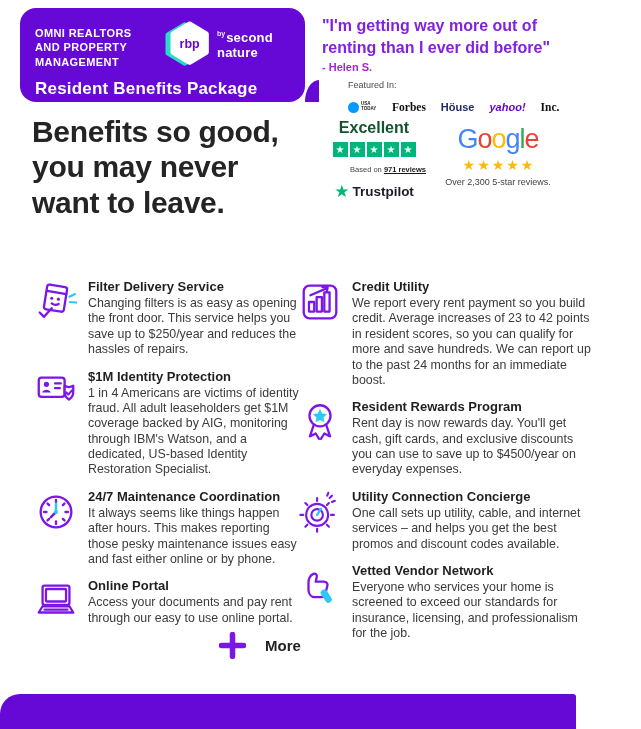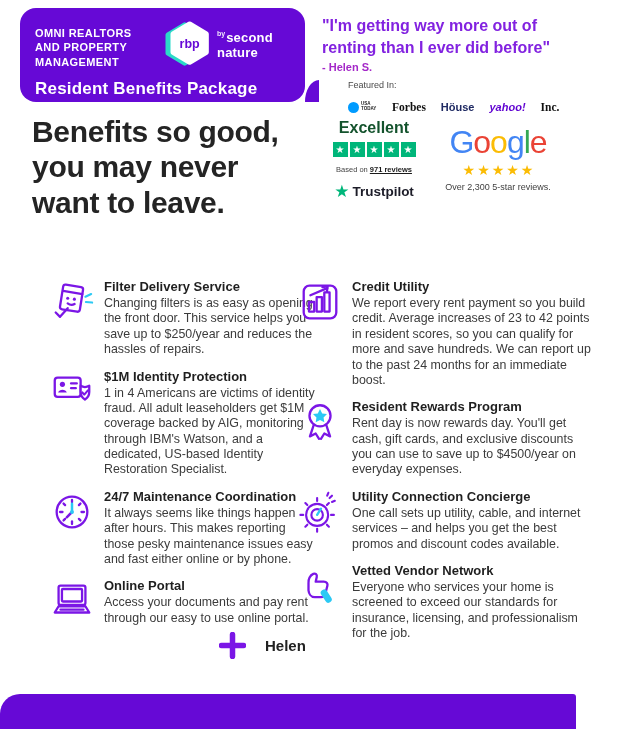--- a/index.html
+++ b/index.html
@@ -35,39 +35,39 @@
   .logo-house{font-weight:800;font-size:11px;color:#1F2A63;}
   .logo-yahoo{font-weight:800;font-style:italic;font-size:11px;color:#5F01D1;}
   .logo-inc{font-family:"Liberation Serif",serif;font-weight:700;font-size:11.5px;color:#111;}
 
   
   .tp-block{position:absolute;left:322px;top:119px;width:104px;text-align:center;}
   .tp-rating{font-size:16px;font-weight:700;color:#14532d;}
   .tp-stars{display:flex;justify-content:center;gap:2px;margin-top:5px;}
   .tp-star{width:15px;height:15px;background:#00B67A;color:#fff;font-size:10px;
            display:flex;align-items:center;justify-content:center;}
-  .tp-basedon{font-size:7.5px;color:#444;margin-top:8px;}
+  .tp-basedon{font-size:7.5px;color:#444;margin-top:8px;text-align:right;}
   .tp-count{font-weight:700;text-decoration:underline;color:#1b1b1b;}
   .tp-brand{display:flex;justify-content:center;align-items:center;gap:3px;margin-top:9px;}
   .tp-brand-star{color:#00B67A;font-size:17px;line-height:1;}
   .tp-brand-name{font-size:13.5px;font-weight:700;color:#1c1c28;}
   .g-block{position:absolute;left:428px;top:126px;width:140px;text-align:center;}
-  .g-brand{font-size:32px;font-weight:500;letter-spacing:-1px;line-height:1;}
+  .g-brand{font-size:27px;font-weight:500;letter-spacing:-1px;line-height:1;}
   .g-stars{margin-top:3px;}
   .g-star{color:#FBBC05;font-size:14px;margin:0 1px;}
   .g-caption{font-size:9px;color:#3f3f3f;margin-top:3px;}
 
   
   .headline{position:absolute;left:32px;top:114px;font-size:30px;font-weight:800;
             color:#242424;line-height:1.18;letter-spacing:-.3px;}
   .intro{position:absolute;left:32px;top:234px;width:552px;font-size:13.5px;color:#2e2e2e;line-height:1.35;}
 
   
   .col{position:absolute;top:279px;display:flex;flex-direction:column;}
-  .col-left{left:49px;width:268px;}
+  .col-left{left:33px;width:268px;}
   .col-right{left:297px;width:294px;}
   .benefit{display:flex;gap:9px;margin-bottom:11px;}
   .bicon{flex:0 0 46px;width:46px;height:46px;}
   .btitle{font-size:13px;font-weight:700;color:#1f1f1f;margin-bottom:2px;}
   .bdesc{font-size:12.4px;color:#3b3b3b;line-height:1.24;}
 
   
   .more-row{position:absolute;left:219px;top:632px;display:flex;align-items:center;gap:19px;}
   .more-label{font-size:15px;font-weight:700;color:#222;}
   .footer-bar{position:absolute;left:0;bottom:0;width:576px;height:35px;background:#6609D6;
@@ -315,18 +315,18 @@
         <div class="btitle">Vetted Vendor Network</div>
         <div class="bdesc">Everyone who services your home is screened to exceed our standards for insurance, licensing, and professionalism for the job.</div>
       </div>
     </div>
   </div>
 
   <div class="more-row">
     <svg width="27" height="27" viewBox="0 0 27 27">
       <path d="M13.5 2.5 V24.5 M2.5 13.5 H24.5" stroke="#7B16E6" stroke-width="5.5" stroke-linecap="round"></path>
     </svg>
-    <span class="more-label">Helen</span>
+    <span class="more-label">More</span>
   </div>
 
   <div class="footer-bar"></div>
 
 </div>
 
 </body></html>

